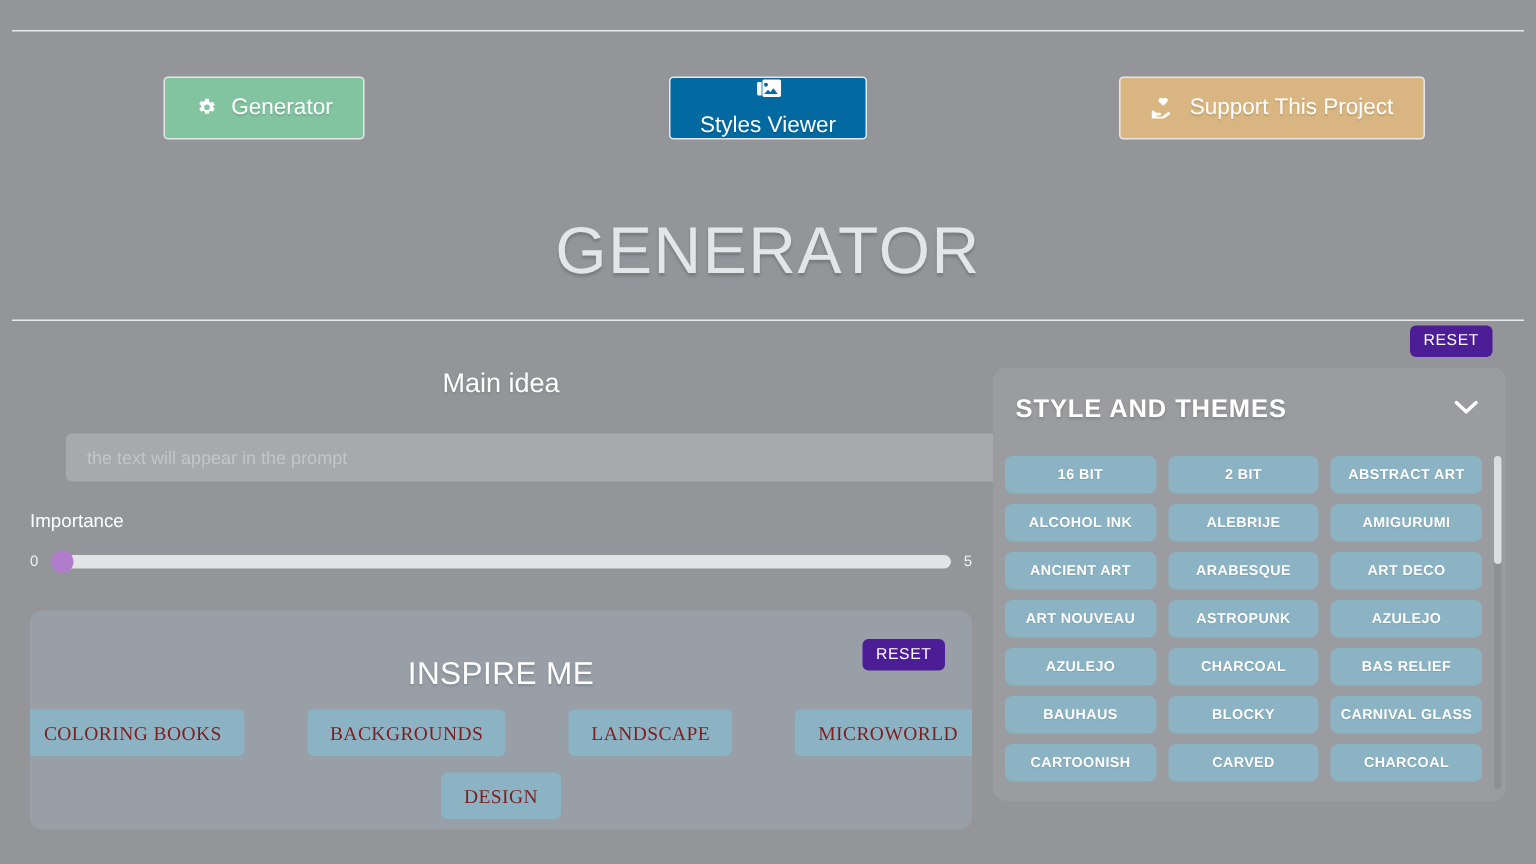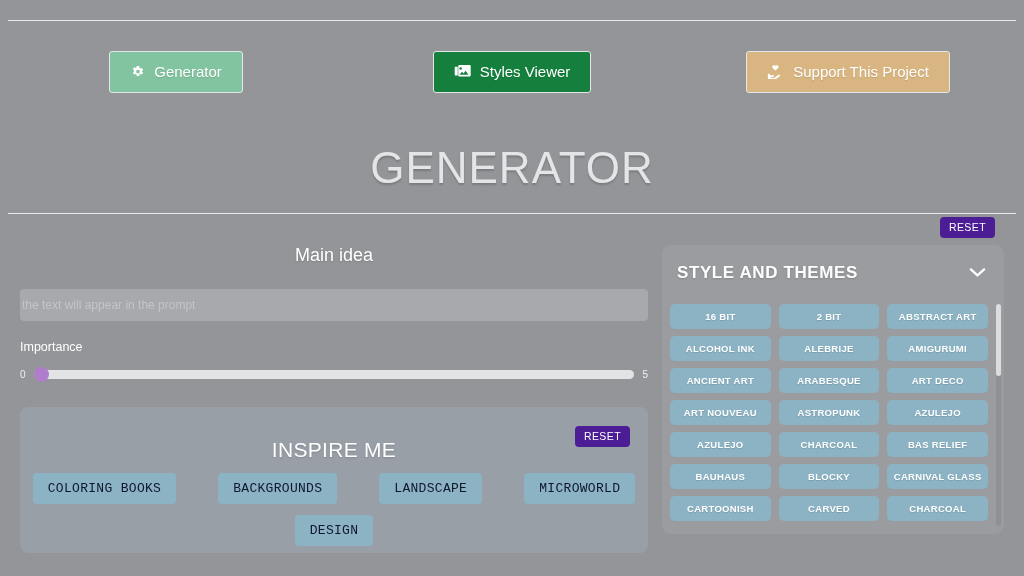--- a/index.html
+++ b/index.html
@@ -47,21 +47,21 @@
     border: 1px solid #e6e7e8;
     border-radius: 3px;
     font-size: 15px;
     line-height: 1;
     color: #ffffff;
     cursor: pointer;
     white-space: nowrap;
     text-shadow: 0 1px 1px rgba(0,0,0,.12);
   }
   .nav-btn.green { background: #82c3a0; }
-  .nav-btn.blue  { background: #15803d; }
+  .nav-btn.blue  { background: #0369a1; flex-direction: column; }
   .nav-btn.tan   { background: #d9b681; }
 
   .nav-btn svg { display: block; }
 
   
   .title-band {
     height: 91px;
     display: flex;
     align-items: center;
     justify-content: center;
@@ -100,24 +100,25 @@
   }
 
   .prompt-input {
     display: block;
     width: 100%;
     height: 32px;
     margin-top: 23px;
     background: #a7a9ac;
     border: none;
     border-radius: 4px;
-    padding: 0 2px;
+    padding: 0 14px;
     font-family: "Liberation Sans", sans-serif;
     font-size: 12px;
     color: #ffffff;
+    margin-left: 24px;
   }
   .prompt-input::placeholder { color: #c3c5c8; }
 
   .slider-label {
     margin-top: 19px;
     font-size: 12.5px;
     color: #ffffff;
   }
 
   .slider-row {
@@ -191,22 +192,22 @@
   .chip-row {
     display: flex;
     justify-content: center;
     gap: 42px;
     margin-bottom: 11px;
   }
   .chip {
     background: #8cb3c4;
     border: none;
     border-radius: 4px;
-    color: #0f172a;
-    font-family: Liberation Mono, monospace;
+    color: #7f1d1d;
+    font-family: Liberation Serif, serif;
     font-size: 13px;
     letter-spacing: .3px;
     padding: 9px 15px;
     cursor: pointer;
     line-height: 1;
     white-space: nowrap;
   }
 
   
   .right-reset-wrap {

